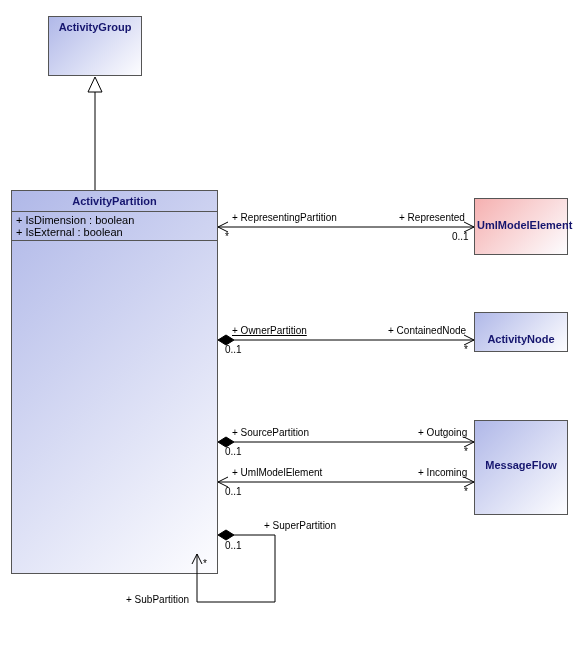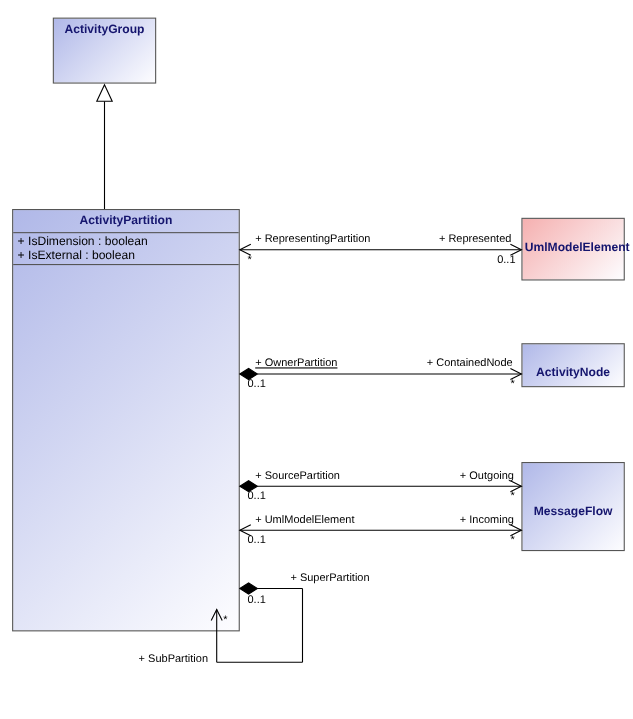--- a/index.html
+++ b/index.html
@@ -73,21 +73,21 @@
 </div>
 
 <div class="class-box red" style="left:474px; top:198px; width:94px; height:57px;">
   <div class="class-name italic" style="padding-top:20px;">UmlModelElement</div>
 </div>
 
 <div class="class-box" style="left:474px; top:312px; width:94px; height:40px;">
   <div class="class-name italic" style="padding-top:20px;">ActivityNode</div>
 </div>
 
-<div class="class-box" style="left:474px; top:420px; width:94px; height:81px;">
+<div class="class-box" style="left:474px; top:420px; width:94px; height:95px;">
   <div class="class-name" style="padding-top:38px;">MessageFlow</div>
 </div>
 
 <svg class="overlay">
 
   <line x1="95" y1="190" x2="95" y2="92"></line>
   <polygon class="tri-hollow" points="95,77 88,92 102,92"></polygon>
 
   <line x1="218" y1="227" x2="474" y2="227"></line>
   <polyline class="arrow-open" points="228,222 218,227 228,232"></polyline>

